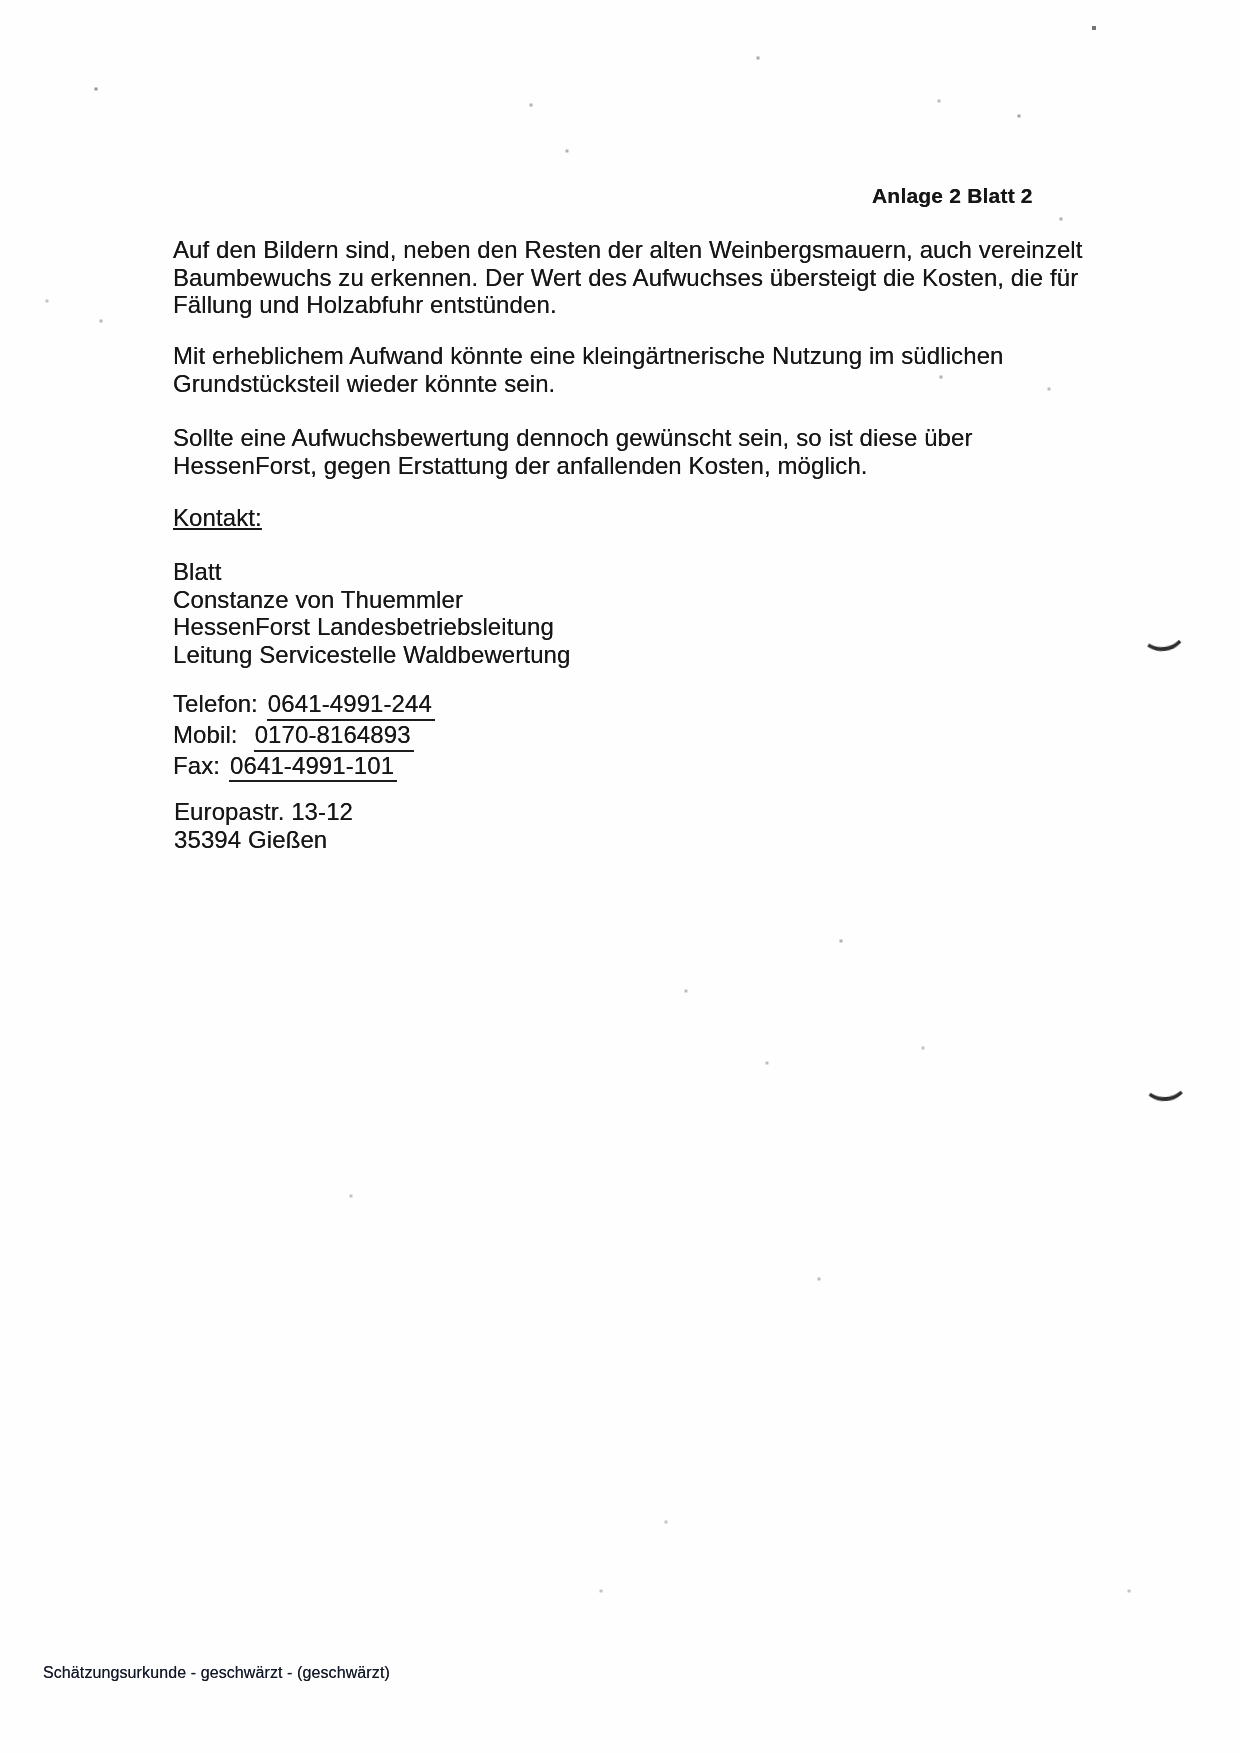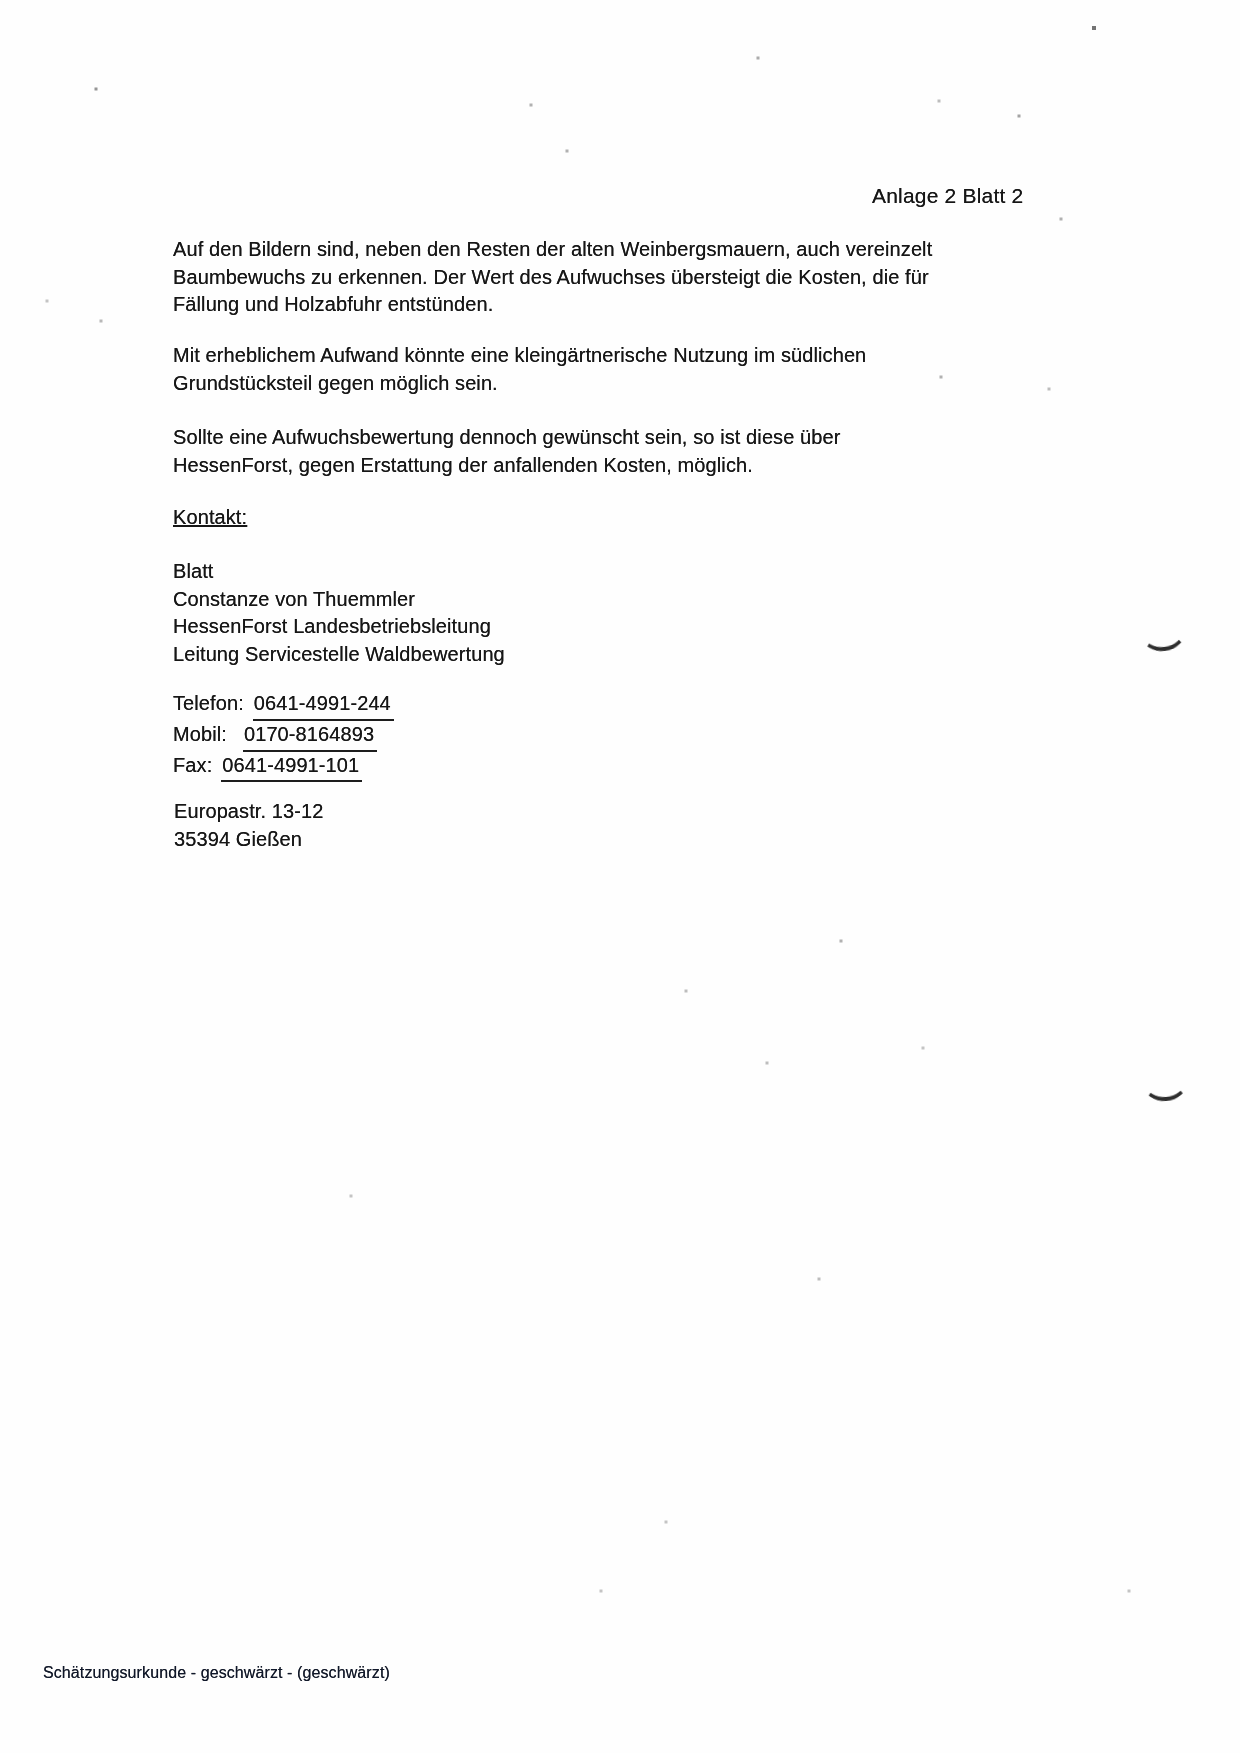--- a/index.html
+++ b/index.html
@@ -7,28 +7,28 @@
     position: relative;
     width: 1240px;
     height: 1753px;
     background: #fefefe;
     overflow: hidden;
     font-family: "Liberation Sans", "DejaVu Sans", sans-serif;
     color: #161616;
   }
   .txt {
     position: absolute;
-    font-size: 20px;
+    font-size: 24px;
     line-height: 27.5px;
     letter-spacing: 0.1px;
     text-shadow: 0 0 0.5px rgba(20,20,20,0.85);
     white-space: nowrap;
   }
   .header {
-    font-weight: 400;
+    font-weight: 700;
     font-size: 21px;
     letter-spacing: 0.2px;
   }
   .phone-row { margin: 0; text-decoration: underline; }
   .phone-label { display: inline-block; margin-right: 9px; }
   .phone-label.wide { margin-right: 16px; }
   .underlined {
     display: inline-block;
     border-bottom: 2.5px solid #1d1d1d;
     padding: 0 3px 1px 1px;
@@ -90,21 +90,21 @@
   <div class="txt header" style="left: 872px; top: 182px;">Anlage 2 Blatt 2</div>
 
   <div class="txt" style="left: 173px; top: 236px;">
     <div>Auf den Bildern sind, neben den Resten der alten Weinbergsmauern, auch vereinzelt</div>
     <div>Baumbewuchs zu erkennen. Der Wert des Aufwuchses übersteigt die Kosten, die für</div>
     <div>Fällung und Holzabfuhr entstünden.</div>
   </div>
 
   <div class="txt" style="left: 173px; top: 342px;">
     <div>Mit erheblichem Aufwand könnte eine kleingärtnerische Nutzung im südlichen</div>
-    <div>Grundstücksteil gegen möglich sein.</div>
+    <div>Grundstücksteil wieder könnte sein.</div>
   </div>
 
   <div class="txt" style="left: 173px; top: 424px;">
     <div>Sollte eine Aufwuchsbewertung dennoch gewünscht sein, so ist diese über</div>
     <div>HessenForst, gegen Erstattung der anfallenden Kosten, möglich.</div>
   </div>
 
   <div class="txt" style="left: 173px; top: 504px; text-decoration: underline;">Kontakt:</div>
 
   <div class="txt" style="left: 173px; top: 558px;">

